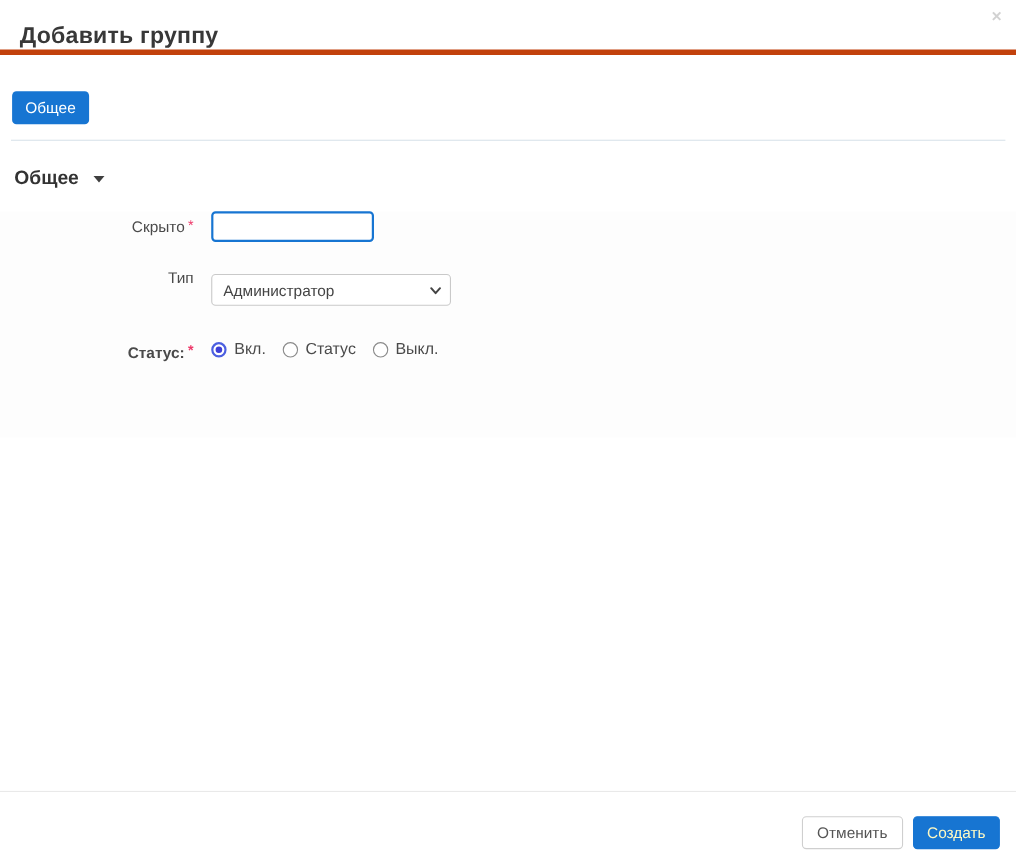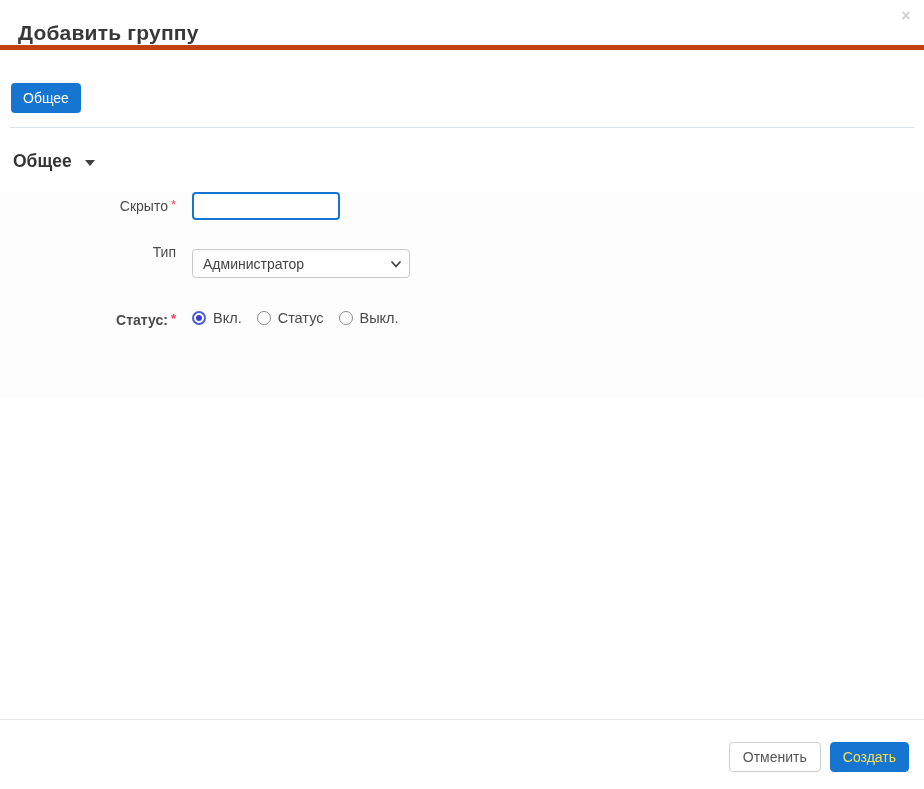--- a/index.html
+++ b/index.html
@@ -162,21 +162,21 @@
     font-size:14px;
     cursor:pointer;
     font-family: "Liberation Sans", sans-serif;
   }
   .btn-cancel {
     background:#fff; color:#555;
     border:1px solid #cfcfcf;
     padding:0 13px;
   }
   .btn-create {
-    background:#1775d2; color:#fde047;
+    background:#1775d2; color:#fef9c3;
     border:1px solid #1775d2;
     padding:0 12px;
   }
 </style>
 </head>
 <body>
 
 <div class="dialog">
 
   <div class="dlg-header">

